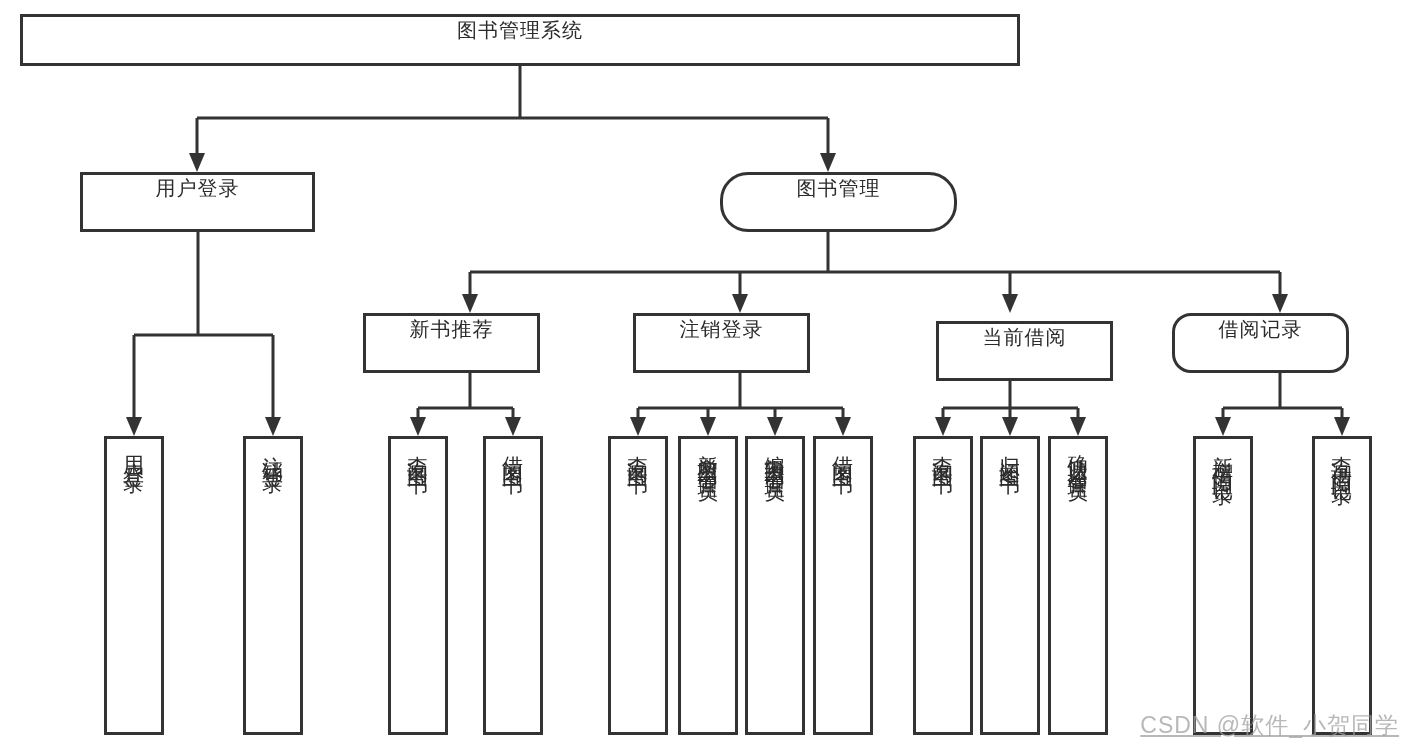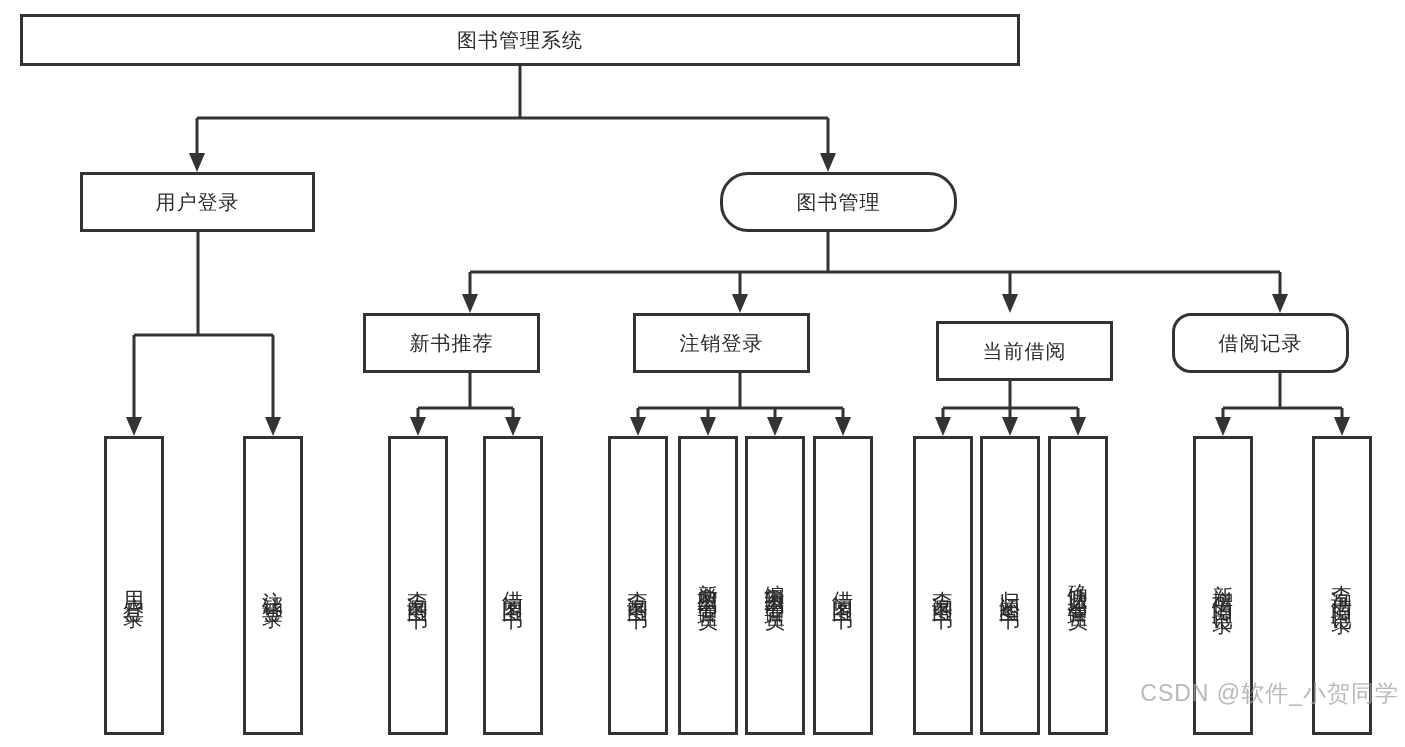--- a/index.html
+++ b/index.html
@@ -20,21 +20,20 @@
     width: 1405px; height: 747px;
     pointer-events: none;
   }
 
   .node {
     position: absolute;
     border: 3px solid #333333;
     background: #ffffff;
     color: #2b2b2b;
     display: flex;
-    align-items: center;
     justify-content: center;
     font-size: 20px;
     letter-spacing: 1px;
   }
 
   .node.leaf {
     width: 60px;
     top: 436px;
     height: 299px;
   }
@@ -49,26 +48,27 @@
   }
 
   .leaf.long .vtext { letter-spacing: 4px; font-size: 20px; }
 
   .lvl2 { top: 172px; height: 60px; }
   .lvl3 { top: 313px; height: 60px; width: 177px; }
 
   .watermark {
     position: absolute;
     right: 6px;
-    top: 678px;
+    top: 710px;
     font-size: 23px;
     color: rgba(160, 160, 160, 0.75);
     letter-spacing: 1px;
     white-space: nowrap;
     z-index: 5;
+    text-decoration: underline;
   }
 </style>
 </head>
 <body>
 
 <div class="canvas">
 
   <svg class="connectors" viewBox="0 0 1405 747" xmlns="http://www.w3.org/2000/svg">
     <g stroke="#333333" stroke-width="3" fill="none">
 

